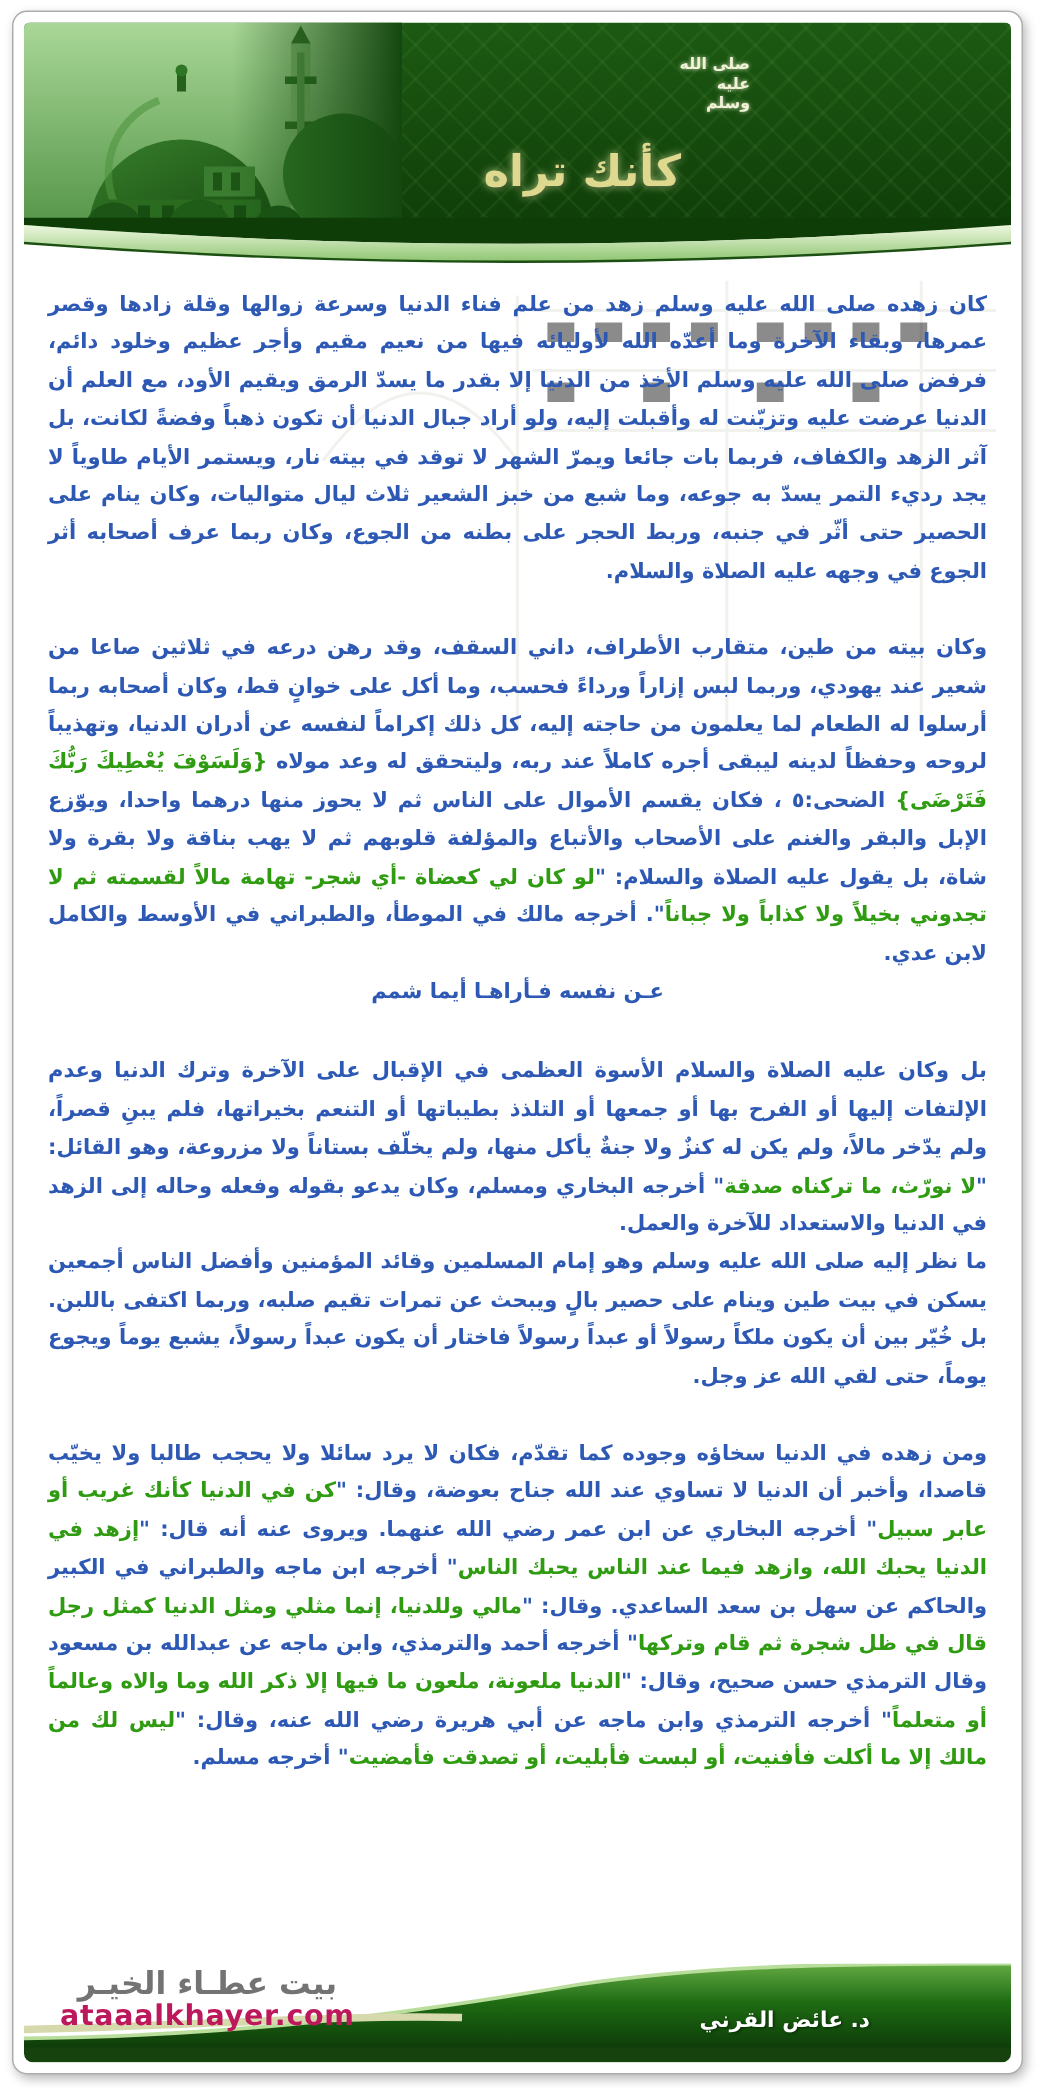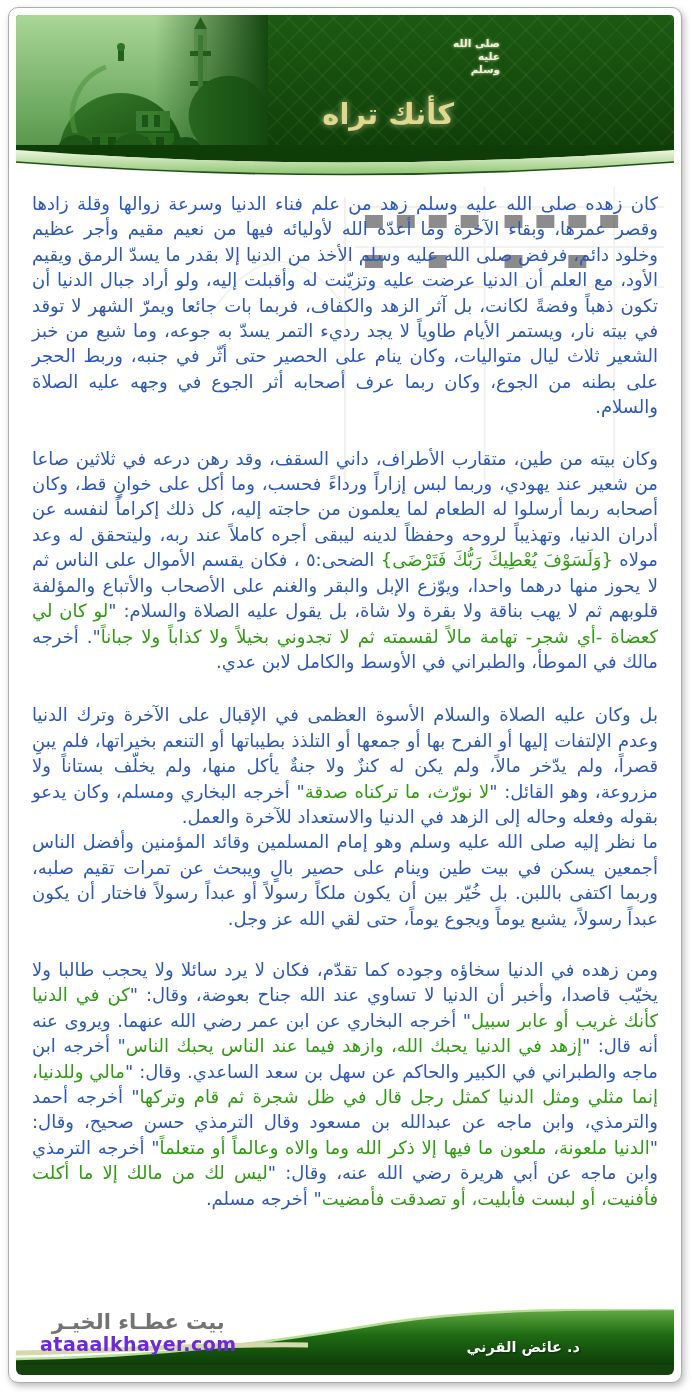--- a/index.html
+++ b/index.html
@@ -23,33 +23,33 @@
        color:#f2f2d8;text-align:right;font-weight:bold;text-shadow:0 0 3px rgba(255,255,220,.8);}
   .tagline{position:absolute;right:220px;top:82px;font-size:29px;font-weight:bold;color:#ded98f;
        text-shadow:0 0 6px rgba(255,255,190,.65),1px 1px 1px #0b3307;}
   .curve-svg{position:absolute;left:0;bottom:0;width:100%;height:42px;display:block;}
   
   .content{position:relative;padding:4px 16px 0 16px;direction:rtl;}
   .watermark{position:absolute;left:0;top:0;width:100%;height:320px;z-index:0;pointer-events:none;}
   .page-title{position:relative;z-index:1;text-align:right;font-size:21px;font-weight:bold;
        color:#35821c;margin:10px 4px 18px 0;
        text-shadow:0 0 3px #fff,0 0 6px #fff,1px 1px 0 #fff,-1px -1px 0 #fff;}
-  .para{position:relative;z-index:1;margin:0 0 26px 0;font-size:18px;font-weight:normal;
+  .para{position:relative;z-index:1;margin:0 0 26px 0;font-size:14px;font-weight:bold;
        line-height:25.4px;text-align:justify;color:#2d59b5;}
   .para.nogap{margin-bottom:0;}
   .q,.h{color:#2f9b10;}
   .poetry{position:relative;z-index:1;display:flex;direction:rtl;justify-content:center;
        gap:46px;font-size:14px;font-weight:bold;color:#2d59b5;margin:0 0 28px 0;line-height:25.4px;}
   
   .footer{position:absolute;left:7px;right:7px;bottom:7px;height:66px;overflow:hidden;
        border-radius:0 0 6px 6px;}
   .footer-wave{position:absolute;left:0;bottom:0;width:100%;height:66px;display:block;}
   .brand{position:absolute;left:24px;top:2px;text-align:center;line-height:1.1;z-index:2;}
   .brand-ar{font-size:21px;font-weight:bold;color:#737373;display:block;}
-  .brand-url{font-size:19px;font-weight:bold;color:#6d28d9;display:block;letter-spacing:.5px;}
+  .brand-url{font-size:19px;font-weight:bold;color:#be185d;display:block;letter-spacing:.5px;}
   .author{position:absolute;right:94px;bottom:20px;z-index:2;color:#fff;font-size:14.5px;
        font-weight:bold;text-shadow:1px 1px 2px #072c04;}
 </style>
 </head>
 <body>
 
 <div class="card">
 
   <div class="header">
     <div class="header-bg"></div>
@@ -140,20 +140,21 @@
     </svg>
 
 
     <p class="para">كان زهده صلى الله عليه وسلم زهد من علم فناء الدنيا وسرعة زوالها وقلة زادها وقصر عمرها، وبقاء الآخرة وما أعدّه الله لأوليائه فيها من نعيم مقيم وأجر عظيم وخلود دائم، فرفض صلى الله عليه وسلم الأخذ من الدنيا إلا بقدر ما يسدّ الرمق ويقيم الأود، مع العلم أن الدنيا عرضت عليه وتزيّنت له وأقبلت إليه، ولو أراد جبال الدنيا أن تكون ذهباً وفضةً لكانت، بل آثر الزهد والكفاف، فربما بات جائعا ويمرّ الشهر لا توقد في بيته نار، ويستمر الأيام طاوياً لا يجد رديء التمر يسدّ به جوعه، وما شبع من خبز الشعير ثلاث ليال متواليات، وكان ينام على الحصير حتى أثّر في جنبه، وربط الحجر على بطنه من الجوع، وكان ربما عرف أصحابه أثر الجوع في وجهه عليه الصلاة والسلام.</p>
 
     <p class="para nogap">
       <span>وكان بيته من طين، متقارب الأطراف، داني السقف، وقد رهن درعه في ثلاثين صاعا من شعير عند يهودي، وربما لبس إزاراً ورداءً فحسب، وما أكل على خوانٍ قط، وكان أصحابه ربما أرسلوا له الطعام لما يعلمون من حاجته إليه، كل ذلك إكراماً لنفسه عن أدران الدنيا، وتهذيباً لروحه وحفظاً لدينه ليبقى أجره كاملاً عند ربه، وليتحقق له وعد مولاه </span><span class="q">{وَلَسَوْفَ يُعْطِيكَ رَبُّكَ فَتَرْضَى}</span><span> الضحى:٥ ، فكان يقسم الأموال على الناس ثم لا يحوز منها درهما واحدا، ويوّزع الإبل والبقر والغنم على الأصحاب والأتباع والمؤلفة قلوبهم ثم لا يهب بناقة ولا بقرة ولا شاة، بل يقول عليه الصلاة والسلام: "</span><span class="h">لو كان لي كعضاة -أي شجر- تهامة مالاً لقسمته ثم لا تجدوني بخيلاً ولا كذاباً ولا جباناً</span><span>". أخرجه مالك في الموطأ، والطبراني في الأوسط والكامل لابن عدي.</span>
     </p>
 
     <div class="poetry">
+      <span>عـن نفسه فـأراهـا أيما شمم</span>
     </div>
 
     <p class="para nogap">
       <span>بل وكان عليه الصلاة والسلام الأسوة العظمى في الإقبال على الآخرة وترك الدنيا وعدم الإلتفات إليها أو الفرح بها أو جمعها أو التلذذ بطيباتها أو التنعم بخيراتها، فلم يبنِ قصراً، ولم يدّخر مالاً، ولم يكن له كنزٌ ولا جنةٌ يأكل منها، ولم يخلّف بستاناً ولا مزروعة، وهو القائل: "</span><span class="h">لا نورّث، ما تركناه صدقة</span><span>" أخرجه البخاري ومسلم، وكان يدعو بقوله وفعله وحاله إلى الزهد في الدنيا والاستعداد للآخرة والعمل.</span>
     </p>
     <p class="para">ما نظر إليه صلى الله عليه وسلم وهو إمام المسلمين وقائد المؤمنين وأفضل الناس أجمعين يسكن في بيت طين وينام على حصير بالٍ ويبحث عن تمرات تقيم صلبه، وربما اكتفى باللبن. بل خُيّر بين أن يكون ملكاً رسولاً أو عبداً رسولاً فاختار أن يكون عبداً رسولاً، يشبع يوماً ويجوع يوماً، حتى لقي الله عز وجل.</p>
 
     <p class="para">
       <span>ومن زهده في الدنيا سخاؤه وجوده كما تقدّم، فكان لا يرد سائلا ولا يحجب طالبا ولا يخيّب قاصدا، وأخبر أن الدنيا لا تساوي عند الله جناح بعوضة، وقال: "</span><span class="h">كن في الدنيا كأنك غريب أو عابر سبيل</span><span>" أخرجه البخاري عن ابن عمر رضي الله عنهما. ويروى عنه أنه قال: "</span><span class="h">إزهد في الدنيا يحبك الله، وازهد فيما عند الناس يحبك الناس</span><span>" أخرجه ابن ماجه والطبراني في الكبير والحاكم عن سهل بن سعد الساعدي. وقال: "</span><span class="h">مالي وللدنيا، إنما مثلي ومثل الدنيا كمثل رجل قال في ظل شجرة ثم قام وتركها</span><span>" أخرجه أحمد والترمذي، وابن ماجه عن عبدالله بن مسعود وقال الترمذي حسن صحيح، وقال: "</span><span class="h">الدنيا ملعونة، ملعون ما فيها إلا ذكر الله وما والاه وعالماً أو متعلماً</span><span>" أخرجه الترمذي وابن ماجه عن أبي هريرة رضي الله عنه، وقال: "</span><span class="h">ليس لك من مالك إلا ما أكلت فأفنيت، أو لبست فأبليت، أو تصدقت فأمضيت</span><span>" أخرجه مسلم.</span>
     </p>

